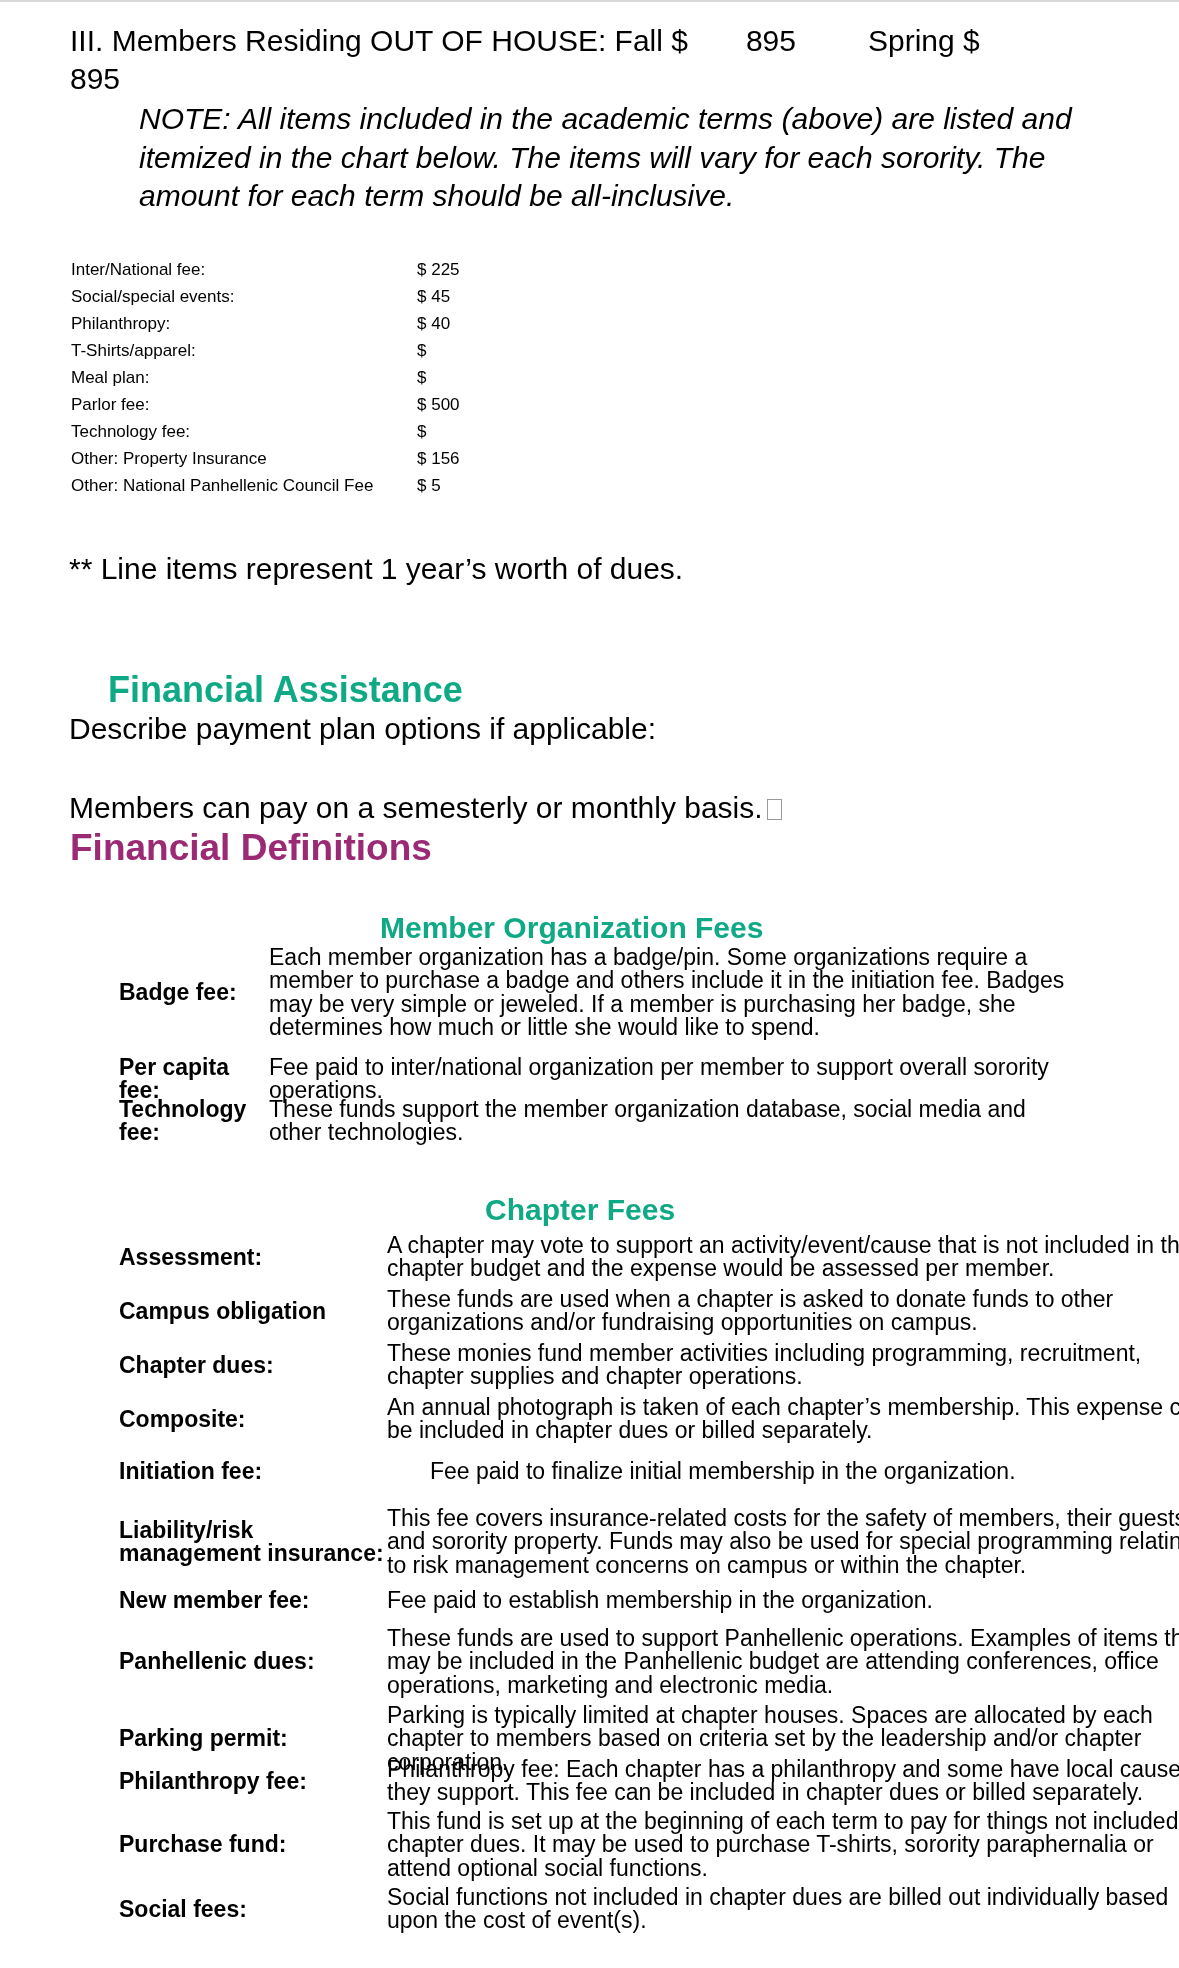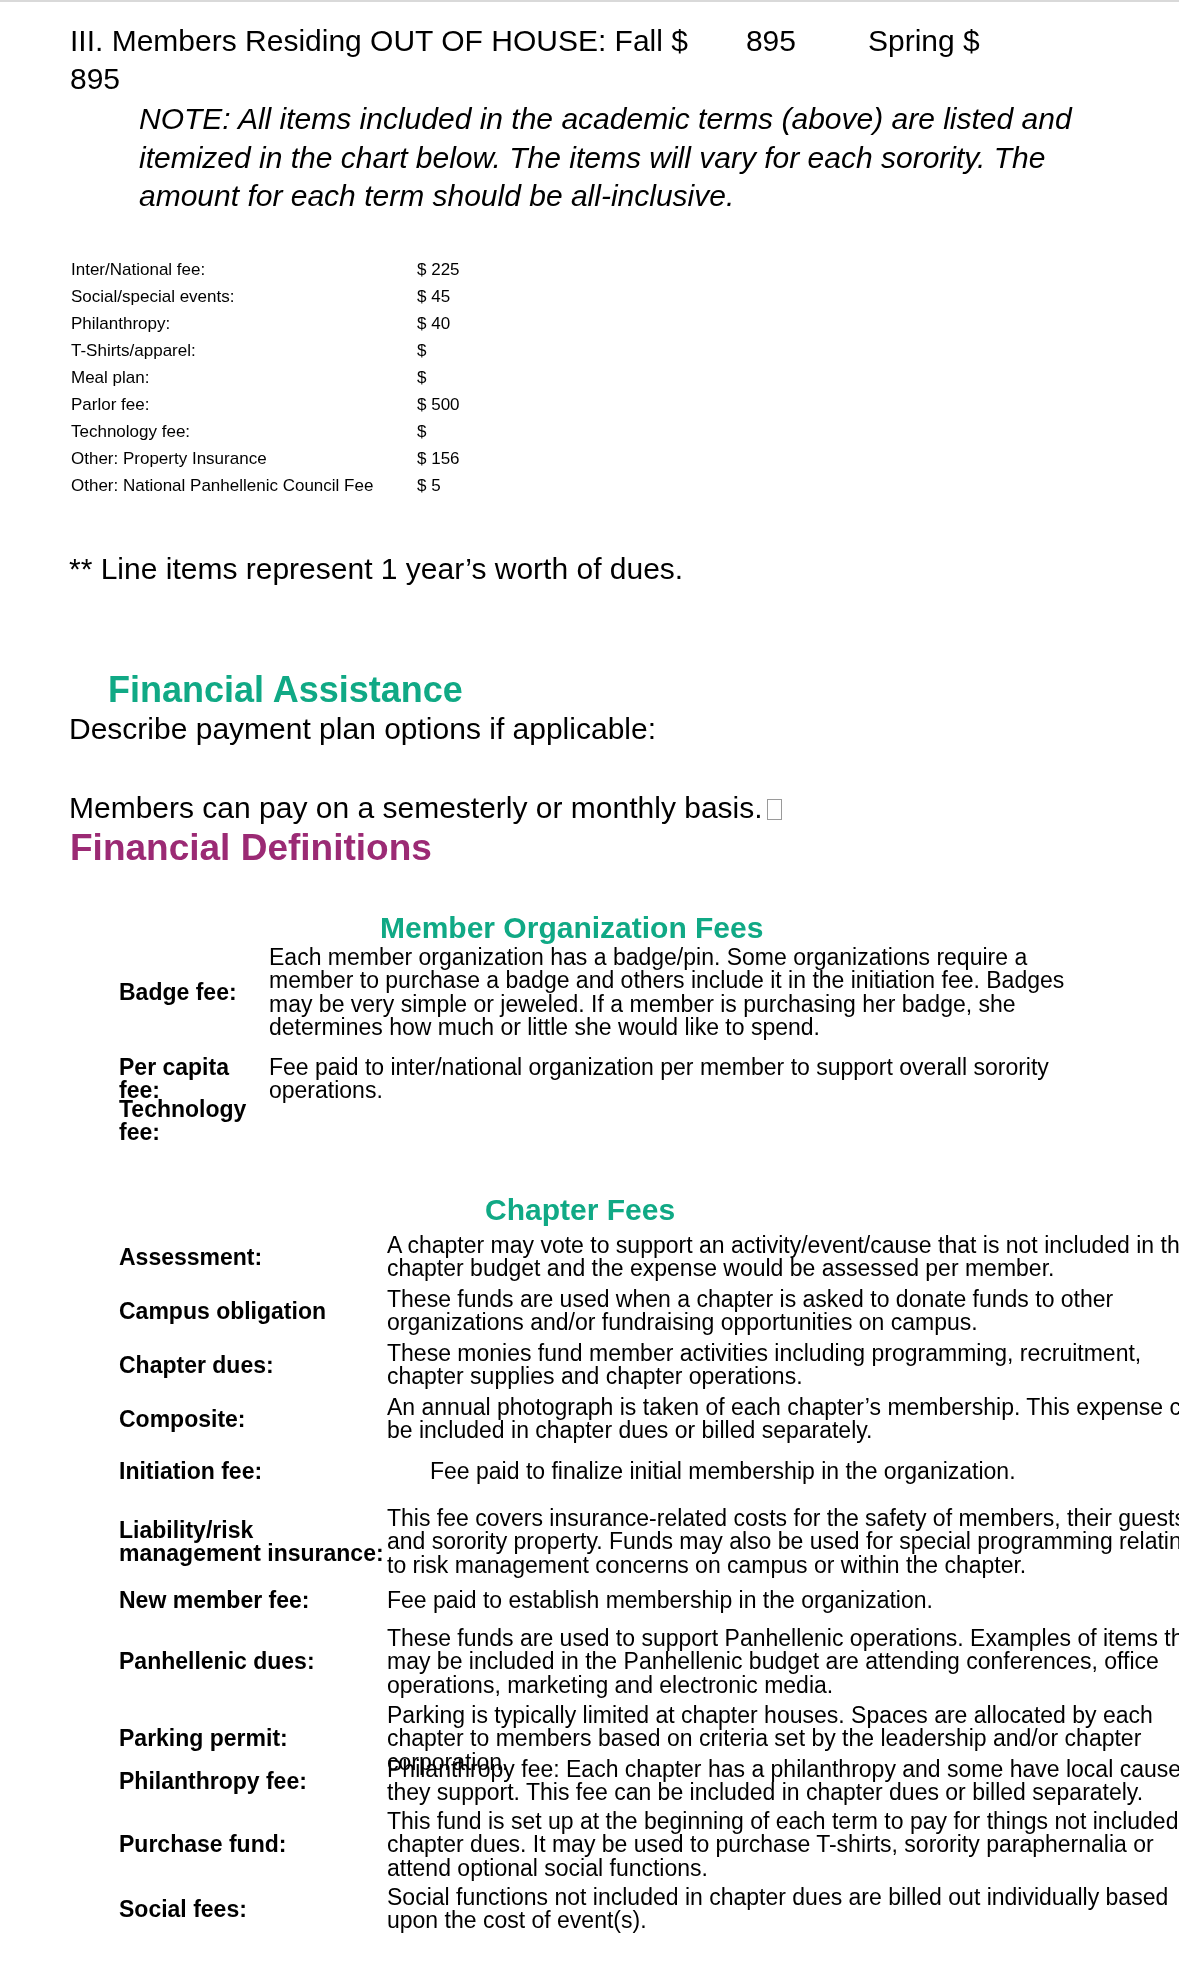--- a/index.html
+++ b/index.html
@@ -115,20 +115,21 @@
   <div class="def-row" style="top:946px;">
     <div class="def-label">Badge fee:</div>
     <div class="def-text">Each member organization has a badge/pin. Some organizations require a member to purchase a badge and others include it in the initiation fee. Badges may be very simple or jeweled. If a member is purchasing her badge, she determines how much or little she would like to spend.</div>
   </div>
   <div class="def-row" style="top:1056px;">
     <div class="def-label">Per capita fee:</div>
     <div class="def-text">Fee paid to inter/national organization per member to support overall sorority operations.</div>
   </div>
   <div class="def-row" style="top:1098px;">
     <div class="def-label">Technology fee:</div>
+    <div class="def-text">These funds support the member organization database, social media and other technologies.</div>
   </div>
 </div>
 
 <div class="abs sec-title h-green cf-title">
     <span>Chapter Fees</span>
   </div>
 
 <div class="cf">
   <div class="def-row" style="top:1234px;">
     <div class="def-label">Assessment:</div>

